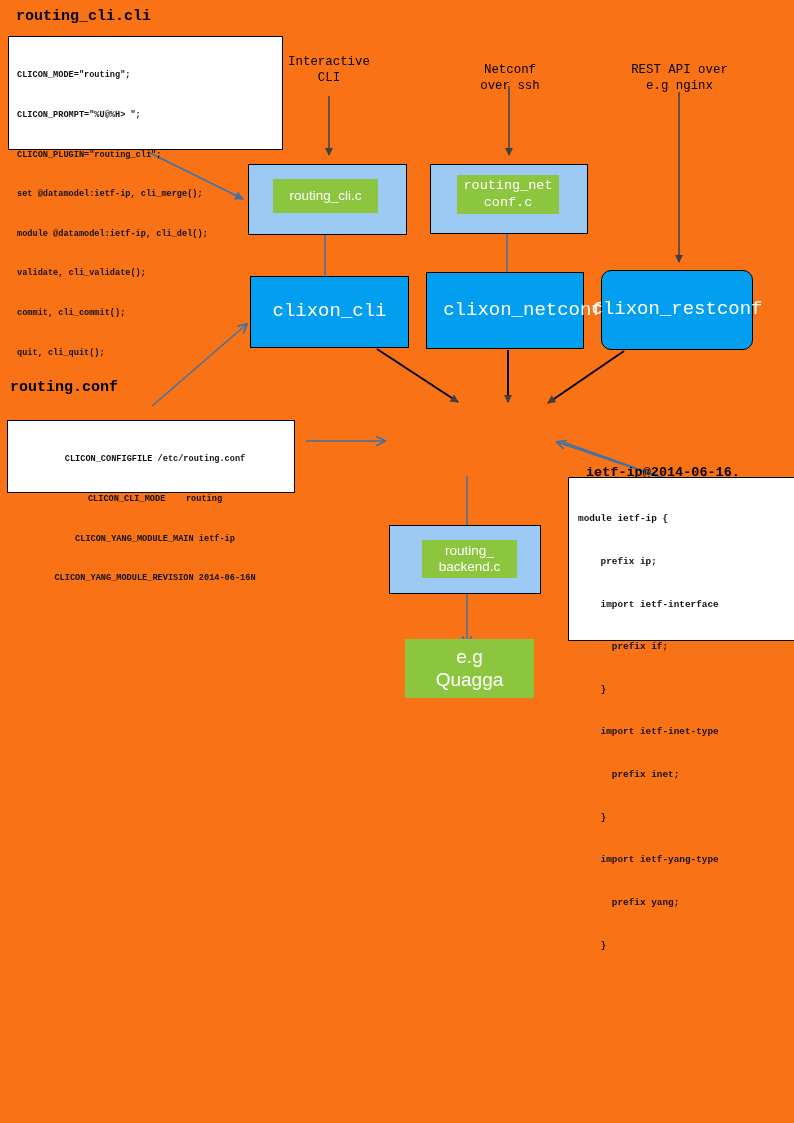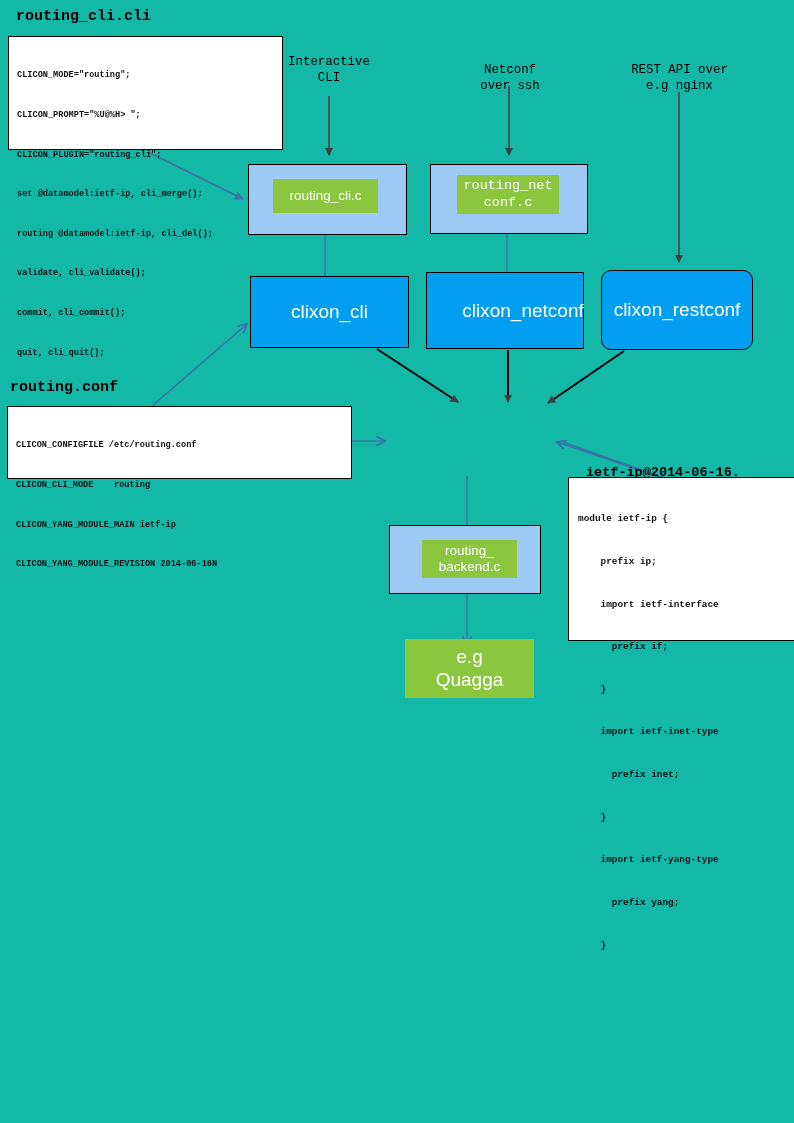--- a/index.html
+++ b/index.html
@@ -4,21 +4,21 @@
 <style>
   html, body {
     margin: 0;
     padding: 0;
     background: #ffffff;
   }
   #page {
     position: relative;
     width: 794px;
     height: 1123px;
-    background: #14b8a6;
+    background: #f97316;
     overflow: hidden;
     font-family: "Liberation Sans", sans-serif;
   }
   #svg-layer {
     position: absolute;
     left: 0;
     top: 0;
     width: 794px;
     height: 1123px;
     pointer-events: none;
@@ -66,21 +66,21 @@
 
   
   .box {
     position: absolute;
     box-sizing: border-box;
     display: flex;
     align-items: center;
     justify-content: center;
     text-align: center;
     color: #ffffff;
-    font-family: Liberation Sans, sans-serif;
+    font-family: Liberation Mono, monospace;
     line-height: 1.12;
     white-space: pre-line;
   }
   .box-outer {
     background: #9dc9f5;
     border: 1.6px solid #000000;
     align-items: flex-start;
   }
   .box-proc {
     background: #029ff0;
@@ -188,27 +188,27 @@
 
   <div class="mono-title" style="left:10px; top:379px;">routing.conf</div>
 
   <div class="mono-title" style="left:586px; top:422px; font-size:13.5px;margin-top:43px;">ietf-ip@2014-06-16.</div>
 
   <div class="code-box" style="left:8px; top:36px; width:275px; height:114px;">
     <span class="line">CLICON_MODE="routing";</span>
     <span class="line">CLICON_PROMPT="%U@%H&gt; ";</span>
     <span class="line">CLICON_PLUGIN="routing_cli";</span>
     <span class="line">set @datamodel:ietf-ip, cli_merge();</span>
-    <span class="line">routing @datamodel:ietf-ip, cli_del();</span>
+    <span class="line">module @datamodel:ietf-ip, cli_del();</span>
     <span class="line">validate, cli_validate();</span>
     <span class="line">commit, cli_commit();</span>
     <span class="line">quit, cli_quit();</span>
   </div>
 
-  <div class="code-box" style="left:7px; top:406px; width:345px; height:73px;">
+  <div class="code-box" style="left:7px; top:420px; width:288px; height:73px;text-align:center;">
     <span class="line">CLICON_CONFIGFILE /etc/routing.conf</span>
     <span class="line">CLICON_CLI_MODE    routing</span>
     <span class="line">CLICON_YANG_MODULE_MAIN ietf-ip</span>
     <span class="line">CLICON_YANG_MODULE_REVISION 2014-06-16N</span>
   </div>
 
   <div class="code-box" style="left:568px; top:477px; width:226px; height:164px; border-right:none; font-size:9.4px; line-height:14.2px; padding-left:9px;">
     <span class="line">module ietf-ip {</span>
     <span class="line">    prefix ip;</span>
     <span class="line">    import ietf-interface</span>

